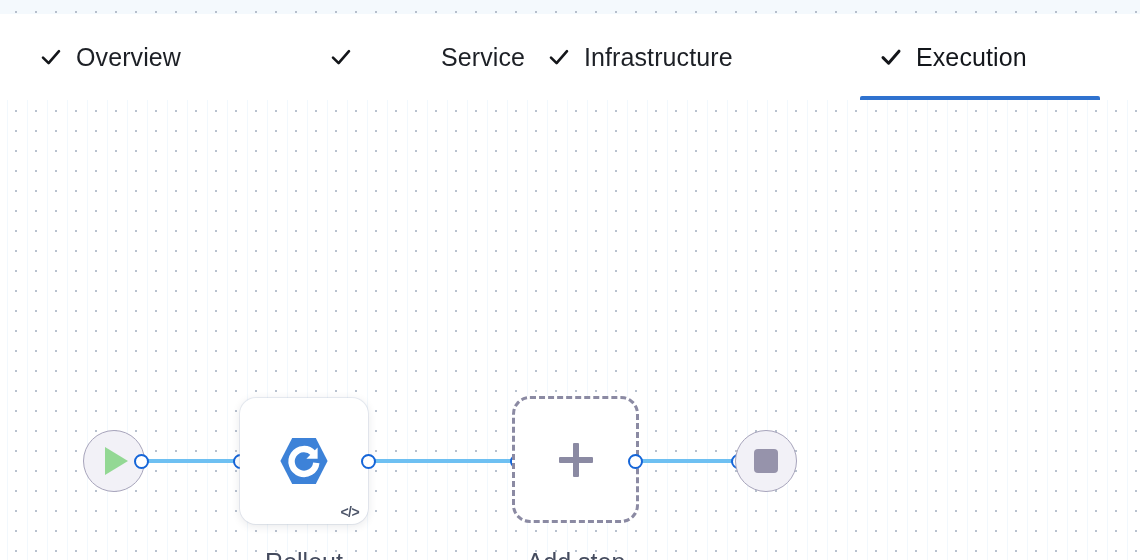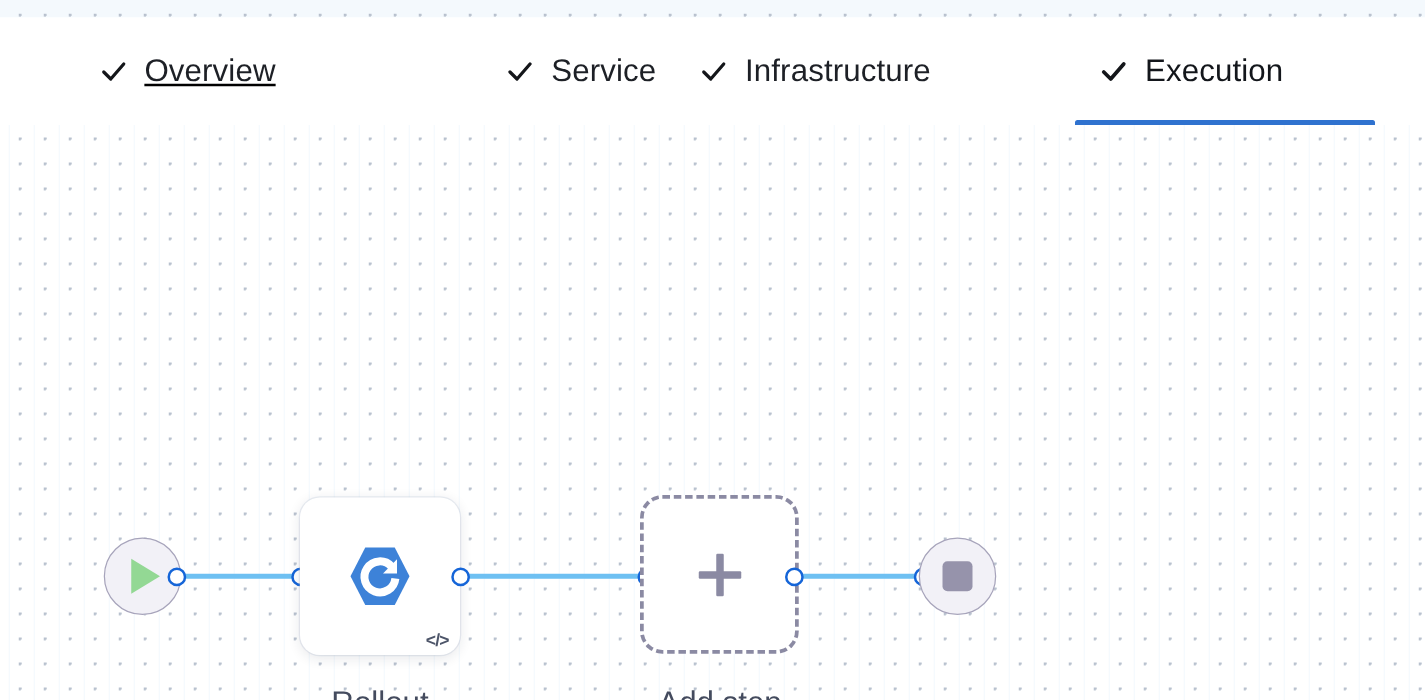--- a/index.html
+++ b/index.html
@@ -84,23 +84,23 @@
     right: 0;
     bottom: 0;
     height: 4px;
     border-radius: 2px 2px 0 0;
     background: transparent;
   }
   .tab.is-active .tab-underline {
     background: #2f72cf;
   }
 
-  .tab-0 { left: 20px;  width: 240px; justify-content: center; padding-left: 20px; text-decoration: underline; }
-  .tab-1 { left: 310px; width: 215px; justify-content: flex-end; padding-left: 20px; }
-  .tab-2 { left: 540px; width: 270px; justify-content: flex-start; padding-left: 20px; }
+  .tab-0 { left: 20px;  width: 240px; justify-content: flex-start; padding-left: 20px; }
+  .tab-1 { left: 310px; width: 215px; justify-content: space-between; padding-left: 20px; }
+  .tab-2 { left: 528px; width: 270px; justify-content: flex-start; padding-left: 20px; }
   .tab-3 { left: 860px; width: 240px; justify-content: flex-start; padding-left: 20px; }
 
   
   .canvas {
     position: absolute;
     left: 0;
     top: 100px;
     width: 1140px;
     height: 460px;
     overflow: hidden;

